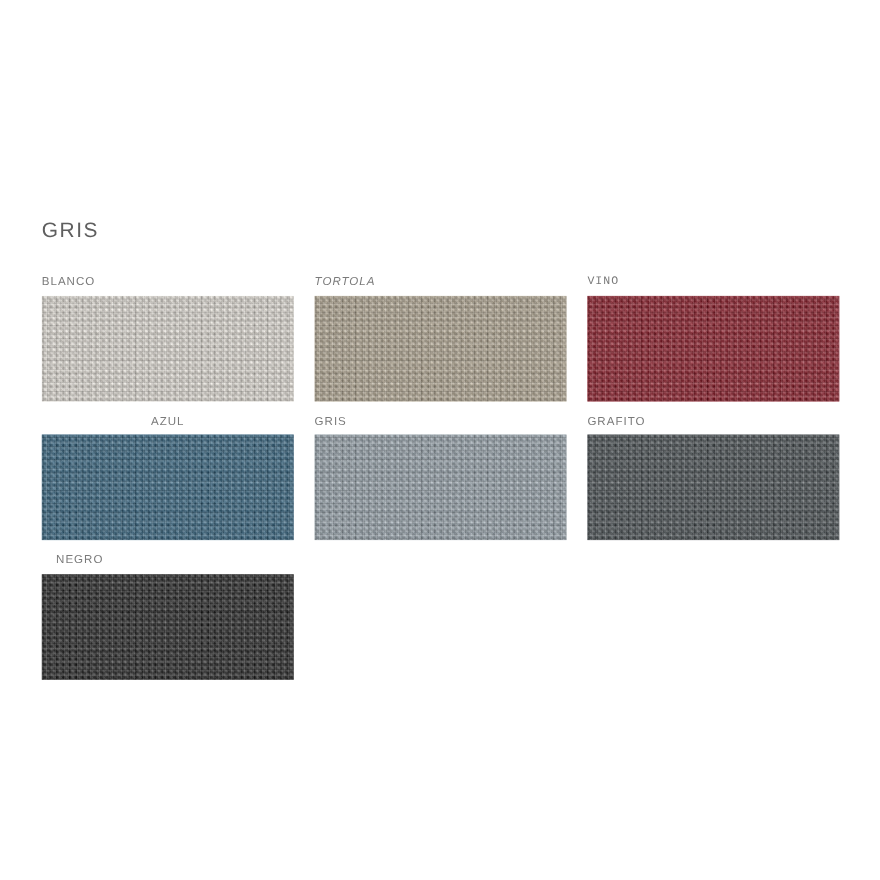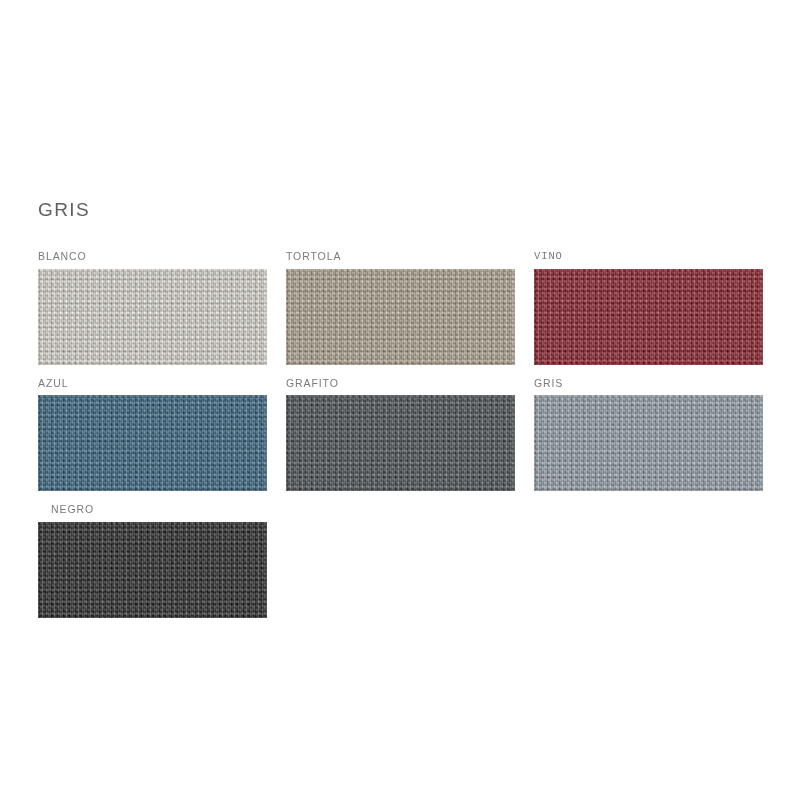--- a/index.html
+++ b/index.html
@@ -110,56 +110,56 @@
     <div class="swatch-row">
       <div class="swatch-cell">
         <div class="swatch-label" style="color: rgb(122, 122, 122);">BLANCO</div>
         <div class="swatch-chip" style="background-color: rgb(236, 231, 223);">
           <div class="weave"></div>
           <div class="weave-speckle"></div>
         </div>
       </div>
 
       <div class="swatch-cell">
-        <div class="swatch-label" style="color: rgb(122, 122, 122);">TORTOLA</div>
+        <div class="swatch-label" style="color: rgb(122, 122, 122); font-style: italic;">TORTOLA</div>
         <div class="swatch-chip" style="background-color: rgb(185, 173, 151);">
           <div class="weave"></div>
           <div class="weave-speckle"></div>
         </div>
       </div>
 
       <div class="swatch-cell">
         <div class="swatch-label" style="color: rgb(122, 122, 122); font-family: Liberation Mono, monospace;">VINO</div>
         <div class="swatch-chip" style="background-color: rgb(141, 19, 33);">
           <div class="weave"></div>
           <div class="weave-speckle"></div>
         </div>
       </div>
     </div>
 
     <div class="swatch-row">
       <div class="swatch-cell">
-        <div class="swatch-label" style="color: rgb(122, 122, 122);">AZUL</div>
+        <div class="swatch-label" style="color: rgb(122, 122, 122); text-align: center;">AZUL</div>
         <div class="swatch-chip" style="background-color: rgb(47, 98, 128);">
+          <div class="weave"></div>
+          <div class="weave-speckle"></div>
+        </div>
+      </div>
+
+      <div class="swatch-cell">
+        <div class="swatch-label" style="color: rgb(122, 122, 122);">GRIS</div>
+        <div class="swatch-chip" style="background-color: rgb(154, 167, 176);">
           <div class="weave"></div>
           <div class="weave-speckle"></div>
         </div>
       </div>
 
       <div class="swatch-cell">
         <div class="swatch-label" style="color: rgb(122, 122, 122);">GRAFITO</div>
         <div class="swatch-chip" style="background-color: rgb(67, 74, 78);">
-          <div class="weave"></div>
-          <div class="weave-speckle"></div>
-        </div>
-      </div>
-
-      <div class="swatch-cell">
-        <div class="swatch-label" style="color: rgb(122, 122, 122);">GRIS</div>
-        <div class="swatch-chip" style="background-color: rgb(154, 167, 176);">
           <div class="weave"></div>
           <div class="weave-speckle"></div>
         </div>
       </div>
     </div>
 
     <div class="swatch-row">
       <div class="swatch-cell">
         <div class="swatch-label" style="color: rgb(122, 122, 122); padding-left: 13px;">NEGRO</div>
         <div class="swatch-chip" style="background-color: rgb(29, 29, 29);">

